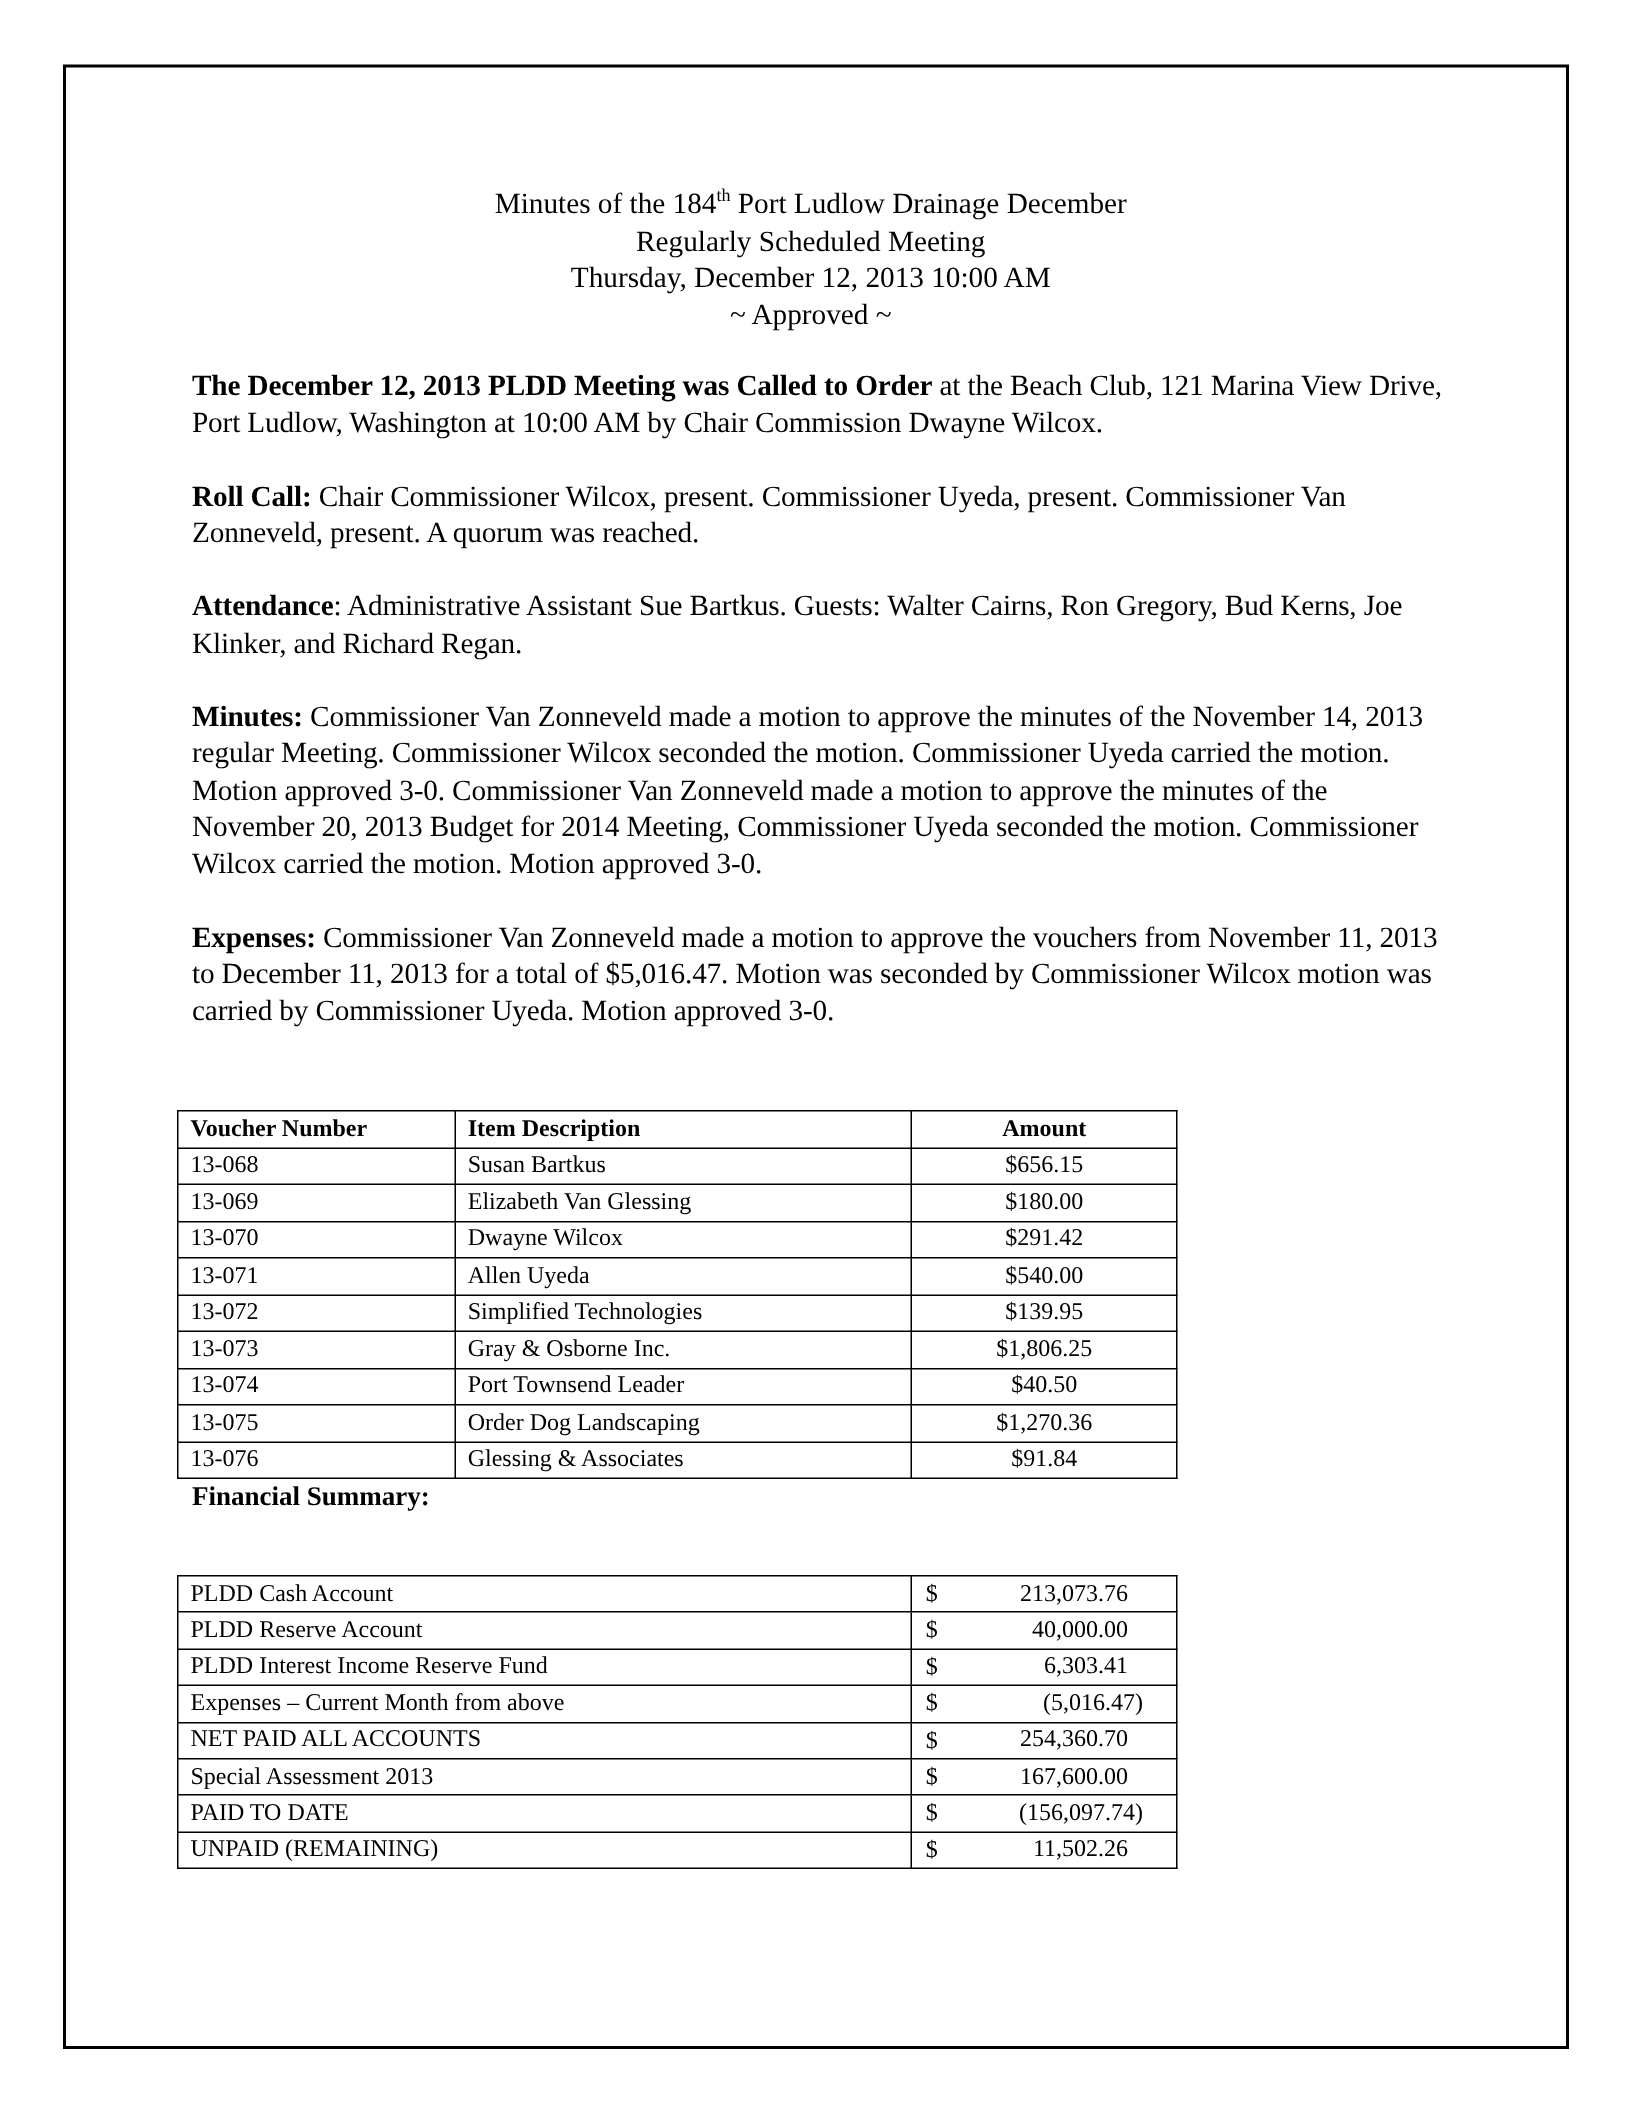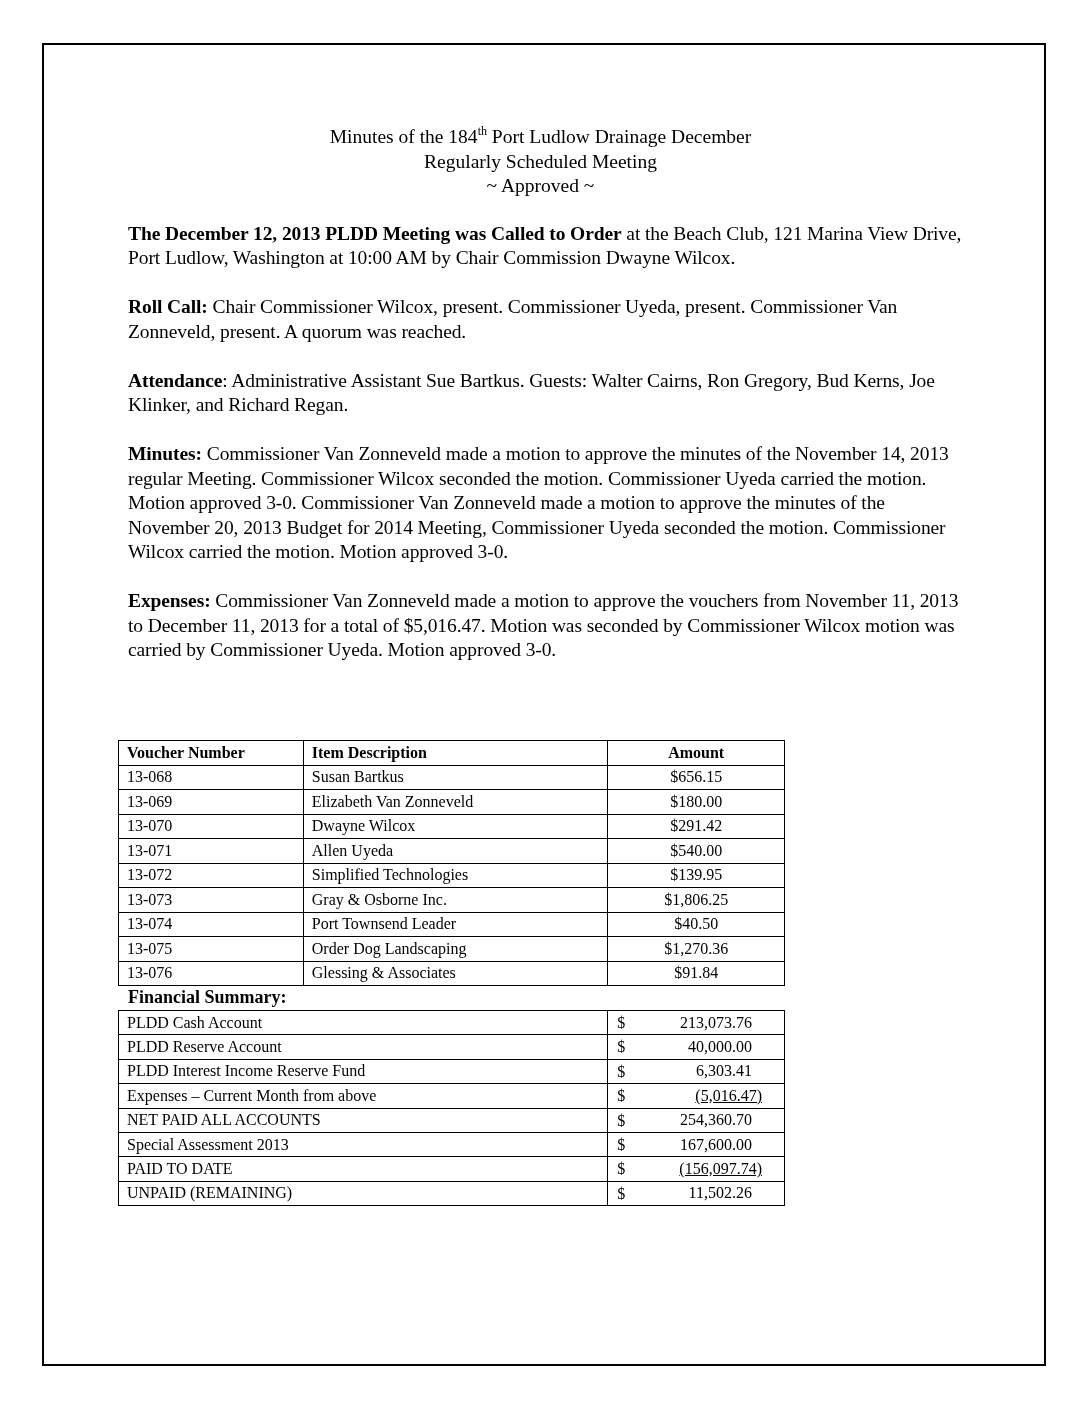--- a/index.html
+++ b/index.html
@@ -59,43 +59,44 @@
     .col1 { width: 185px; }
     .col2 { width: 305px; }
     .col3 { width: 177px; }
 
     .fs-title {
       position: absolute;
       left: 128px; top: 987px;
       font-size: 18px;
       font-weight: bold;
     }
-    table.summary { top: 1010px; }
+    table.summary { top: 1050px; }
     table.summary td {
       border: 1.5px solid #000;
       height: 24.4px;
       padding: 0 8px;
       line-height: 20px;
       white-space: nowrap;
     }
     .s-label { width: 490px; }
     .s-amt { width: 177px; position: relative; }
     .s-amt .dollar { position: absolute; left: 9px; top: 2px; }
     .s-amt .val { display: block; text-align: right; padding-right: 24px; }
-    .s-amt .val.neg { padding-right: 14px; text-decoration: underline; }
+    .s-amt .val.neg { padding-right: 14px; }
   </style>
 </head>
 <body>
 
 <div class="page-frame"></div>
 
 <div class="content">
   <div class="header">
     <div><span>Minutes of the 184</span><sup>th</sup><span> Port Ludlow Drainage December</span></div>
     <div>Regularly Scheduled Meeting</div>
+    <div>Thursday, December 12, 2013 10:00 AM</div>
     <div>~ Approved ~</div>
   </div>
 
   <p class="para first"><b>The December 12, 2013 PLDD Meeting was Called to Order</b><span> at the Beach Club, 121 Marina View Drive, Port Ludlow, Washington at 10:00 AM by Chair Commission Dwayne Wilcox.</span></p>
 
   <p class="para"><b>Roll Call:</b><span>  Chair Commissioner Wilcox, present.  Commissioner Uyeda, present.  Commissioner Van Zonneveld, present.  A quorum was reached.</span></p>
 
   <p class="para"><b>Attendance</b><span>: Administrative Assistant Sue Bartkus.  Guests:  Walter Cairns, Ron Gregory, Bud Kerns, Joe Klinker, and Richard Regan.</span></p>
 
   <p class="para"><b>Minutes:</b><span>  Commissioner Van Zonneveld made a motion to approve the minutes of the November 14, 2013 regular Meeting.  Commissioner Wilcox seconded the motion.  Commissioner Uyeda carried the motion.  Motion approved 3-0.  Commissioner Van Zonneveld made a motion to approve the minutes of the November 20, 2013 Budget for 2014 Meeting, Commissioner Uyeda seconded the motion.  Commissioner Wilcox carried the motion.  Motion approved 3-0.</span></p>
@@ -112,21 +113,21 @@
     </tr>
   </thead>
   <tbody>
     <tr>
       <td>13-068</td>
       <td>Susan Bartkus</td>
       <td class="c3">$656.15</td>
     </tr>
     <tr>
       <td>13-069</td>
-      <td>Elizabeth Van Zonneveld</td>
+      <td>Elizabeth Van Glessing</td>
       <td class="c3">$180.00</td>
     </tr>
     <tr>
       <td>13-070</td>
       <td>Dwayne Wilcox</td>
       <td class="c3">$291.42</td>
     </tr>
     <tr>
       <td>13-071</td>
       <td>Allen Uyeda</td>

